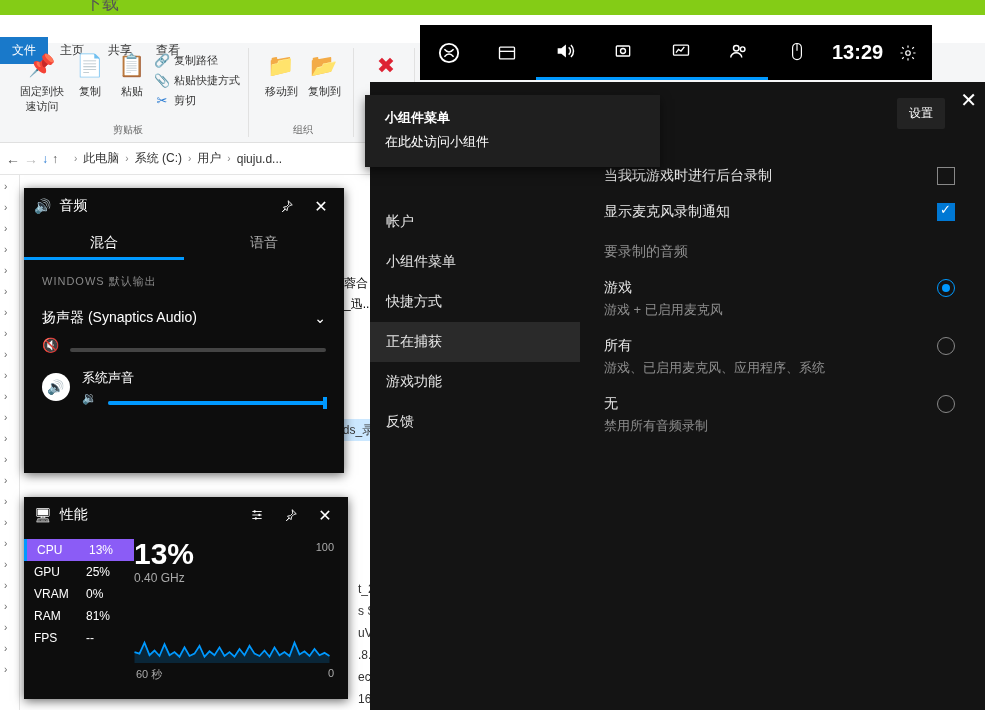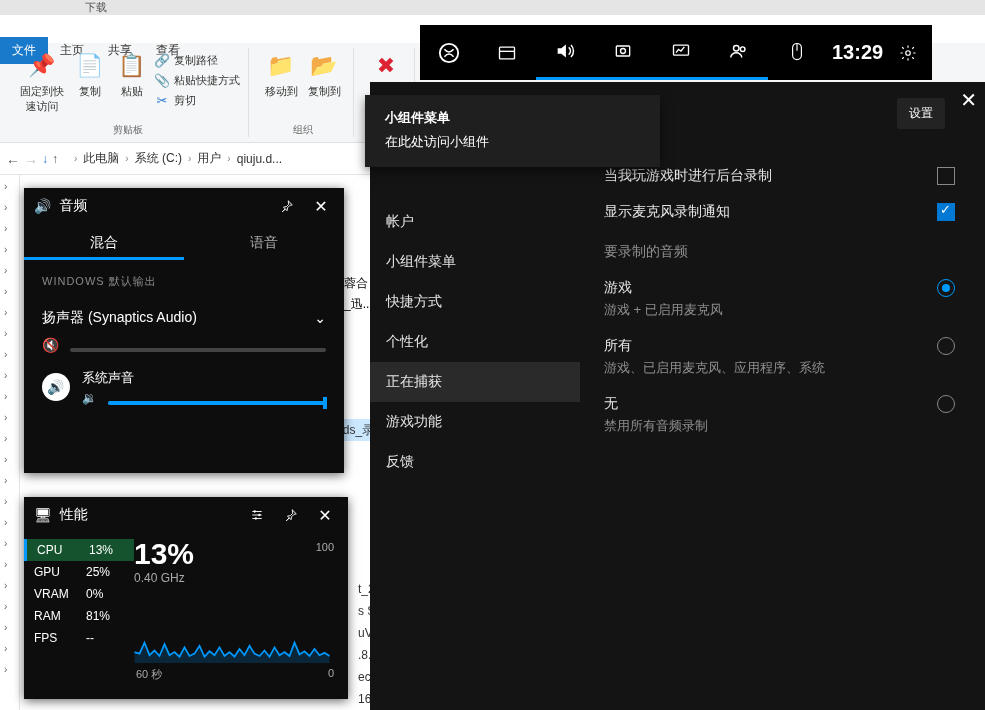--- a/index.html
+++ b/index.html
@@ -1,20 +1,20 @@
 <!DOCTYPE html>
 <html><head>
 <meta charset="utf-8">
 <style>
 * { margin: 0; padding: 0; box-sizing: border-box; font-family: "Microsoft YaHei", "Segoe UI", sans-serif; }
 body { width: 985px; height: 710px; background: #fff; position: relative; overflow: hidden; }
 
 
 .explorer { position: absolute; top: 0; left: 0; width: 985px; height: 710px; background: #fff; }
-.explorer-tabs { height: 15px; background: #e5e5e5; display: flex; align-items: flex-end; padding-left: 85px; font-size: 11px; color: #555; gap: 30px; }
+.explorer-tabs { height: 15px; background: #84cc16; display: flex; align-items: flex-end; padding-left: 85px; font-size: 17px; color: #555; gap: 30px; }
 .explorer-ribbontabs { height: 28px; display: flex; align-items: center; font-size: 12px; }
 .ribbon-tab { padding: 5px 12px; margin-top: 42px; }
 .ribbon-tab.active { background: #1979ca; color: #fff; }
 .ribbon-tab.inactive { color: #333; }
 .ribbon { height: 100px; background: #f5f6f7; border-bottom: 1px solid #e0e0e0; display: flex; padding: 5px 8px; gap: 4px; }
 .ribbon-group { display: flex; flex-direction: column; align-items: center; border-right: 1px solid #e1e1e1; padding: 0 8px; }
 .ribbon-btn-lg { display: flex; flex-direction: column; align-items: center; font-size: 11px; color: #333; gap: 2px; padding: 2px 4px; }
 .ribbon-icon { width: 32px; height: 32px; display: flex; align-items: center; justify-content: center; font-size: 22px; color: #2b7cd3; }
 .ribbon-btn-sm { display: flex; align-items: center; gap: 4px; font-size: 11px; color: #333; padding: 2px 0; }
 .ribbon-icon-sm { width: 16px; height: 16px; font-size: 13px; color: #2b7cd3; display: inline-flex; align-items: center; justify-content: center; }
@@ -77,21 +77,21 @@
 .audio-item { margin-top: 16px; }
 .audio-item-row { display: flex; gap: 12px; align-items: center; }
 .audio-icon-circle { width: 28px; height: 28px; border-radius: 50%; background: #fff; color: #000; display: flex; align-items: center; justify-content: center; font-size: 14px; }
 .mute-icon { font-size: 14px; color: #ccc; width: 18px; }
 
 
 .perf-widget { position: absolute; top: 497px; left: 24px; width: 324px; height: 202px; background: #0d0d0d; color: #fff; box-shadow: 0 2px 10px rgba(0,0,0,.6); }
 .perf-body { display: flex; }
 .perf-stats { width: 110px; padding: 6px 0 0 10px; font-size: 12px; }
 .perf-stat { display: flex; gap: 8px; padding: 4px 0; }
-.perf-stat.sel { background: #14532d; margin-left: -10px; padding-left: 10px; border-left: 3px solid #0099ff; }
+.perf-stat.sel { background: #8b5cf6; margin-left: -10px; padding-left: 10px; border-left: 3px solid #0099ff; }
 .perf-k { width: 44px; }
 .perf-chart { flex: 1; padding: 4px 12px 0 0; position: relative; }
 .big-pct { font-size: 30px; font-weight: 700; }
 .ghz { font-size: 12px; color: #aaa; }
 .chart-max { position: absolute; top: 8px; right: 14px; font-size: 11px; color: #aaa; }
 .chart-svg { width: 196px; height: 78px; }
 .chart-labels { display: flex; justify-content: space-between; font-size: 11px; color: #aaa; padding: 4px 2px 0; }
 svg { display: block; }
 </style>
 </head>
@@ -259,21 +259,20 @@
 
     </div>
   </div>
 </div>
 
 <div class="settings-panel">
   <div class="settings-nav">
     <div class="nav-item">帐户</div>
     <div class="nav-item">小组件菜单</div>
     <div class="nav-item">快捷方式</div>
-    <div class="nav-item">个性化</div>
     <div class="nav-item selected">正在捕获</div>
     <div class="nav-item">游戏功能</div>
     <div class="nav-item">反馈</div>
   </div>
   <div class="settings-content">
     <div class="settings-row">
       <div class="settings-label">当我玩游戏时进行后台录制</div>
       <div class="checkbox"></div>
     </div>
     <div class="settings-row">

